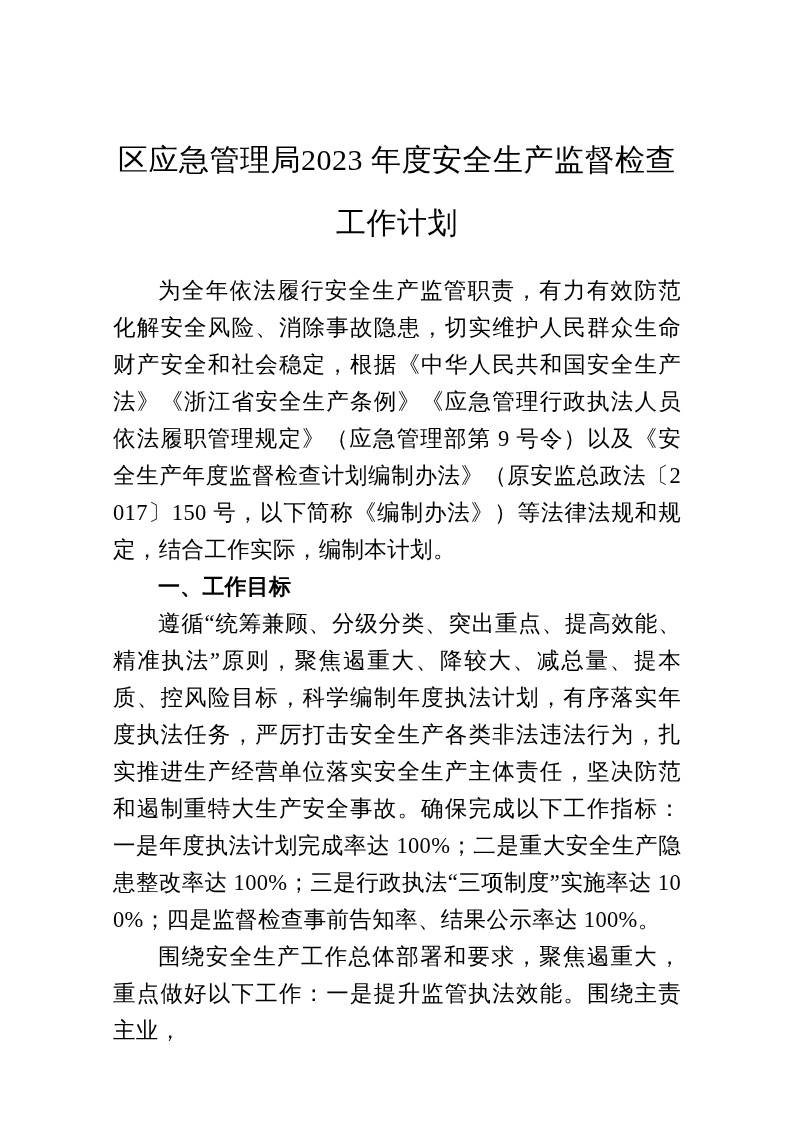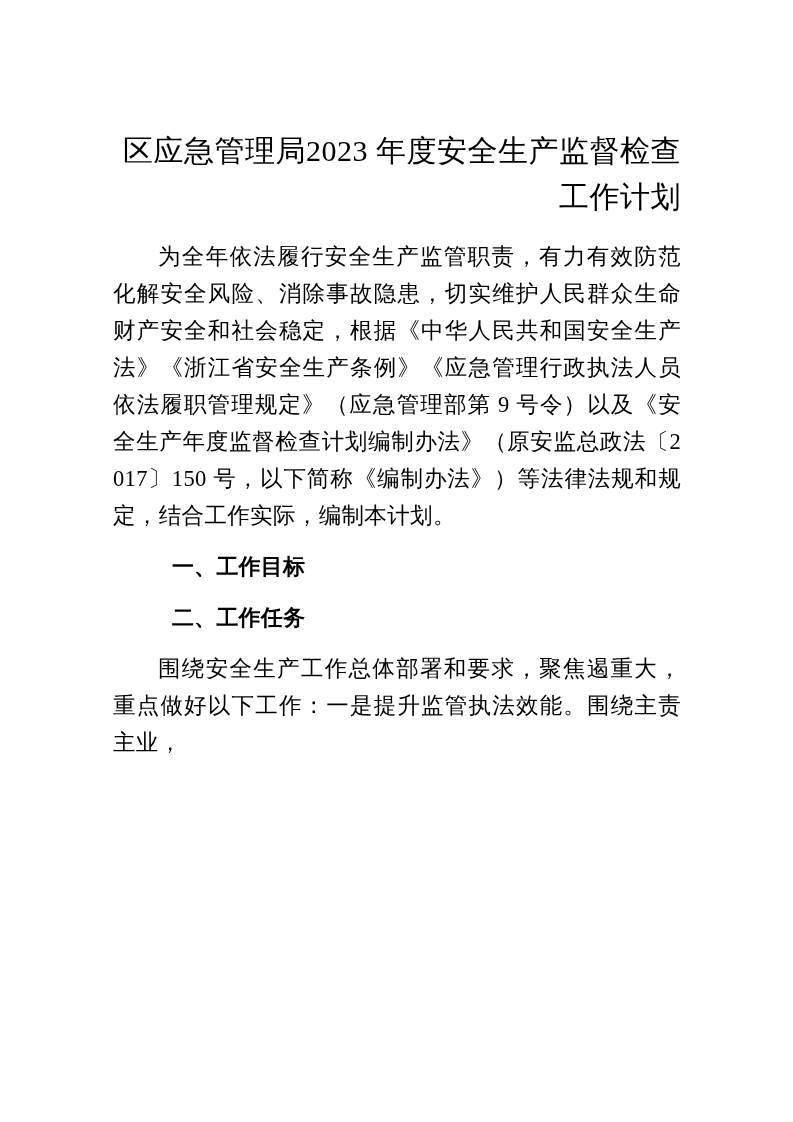--- a/index.html
+++ b/index.html
@@ -30,23 +30,23 @@
     top: 0;
     width: 568px;
   }
 
   
   .doc-title {
     margin: 0;
     padding-top: 128px;
     font-family: "Liberation Serif", "DejaVu Serif", serif;
     font-size: 30px;
-    line-height: 46px;
+    line-height: 63px;
     font-weight: 400;
-    text-align: right;
+    text-align: center;
     letter-spacing: 0.5px;
     white-space: pre-wrap;
   }
 
   
   .para {
     margin: 0;
     font-family: "Liberation Serif", "DejaVu Serif", serif;
     font-size: 22.5px;
     line-height: 37px;
@@ -57,21 +57,21 @@
     letter-spacing: 0.35px;
     word-break: break-all;
   }
 
   .para.first {
     margin-top: 18px;
   }
 
   
   .section-heading {
-    margin: 14px;
+    margin: 0;
     font-family: "DejaVu Sans", "Liberation Sans", sans-serif;
     font-size: 22px;
     line-height: 37px;
     font-weight: 700;
     text-indent: 45px;
     letter-spacing: 0.2px;
     white-space: pre;
   }
 </style>
 </head>
@@ -79,19 +79,19 @@
 
 <div class="page">
   <div class="content">
 
     <h1 class="doc-title">区应急管理局2023 年度安全生产监督检查工作计划</h1>
 
     <p class="para first">为全年依法履行安全生产监管职责，有力有效防范化解安全风险、消除事故隐患，切实维护人民群众生命财产安全和社会稳定，根据《中华人民共和国安全生产法》《浙江省安全生产条例》《应急管理行政执法人员依法履职管理规定》（应急管理部第 9 号令）以及《安全生产年度监督检查计划编制办法》（原安监总政法〔2017〕150 号，以下简称《编制办法》）等法律法规和规定，结合工作实际，编制本计划。</p>
 
     <h2 class="section-heading">一、工作目标</h2>
 
+    <p class="para">遵循“统筹兼顾、分级分类、突出重点、提高效能、精准执法”原则，聚焦遏重大、降较大、减总量、提本质、控风险目标，科学编制年度执法计划，有序落实年度执法任务，严厉打击安全生产各类非法违法行为，扎实推进生产经营单位落实安全生产主体责任，坚决防范和遏制重特大生产安全事故。确保完成以下工作指标：一是年度执法计划完成率达 100%；二是重大安全生产隐患整改率达 100%；三是行政执法“三项制度”实施率达 100%；四是监督检查事前告知率、结果公示率达 100%。</p>
 
-    <h2 class="section-heading">二、工作任务</h2>
 
     <p class="para">围绕安全生产工作总体部署和要求，聚焦遏重大，重点做好以下工作：一是提升监管执法效能。围绕主责主业，</p>
 
   </div>
 </div>
 
 </body></html>

